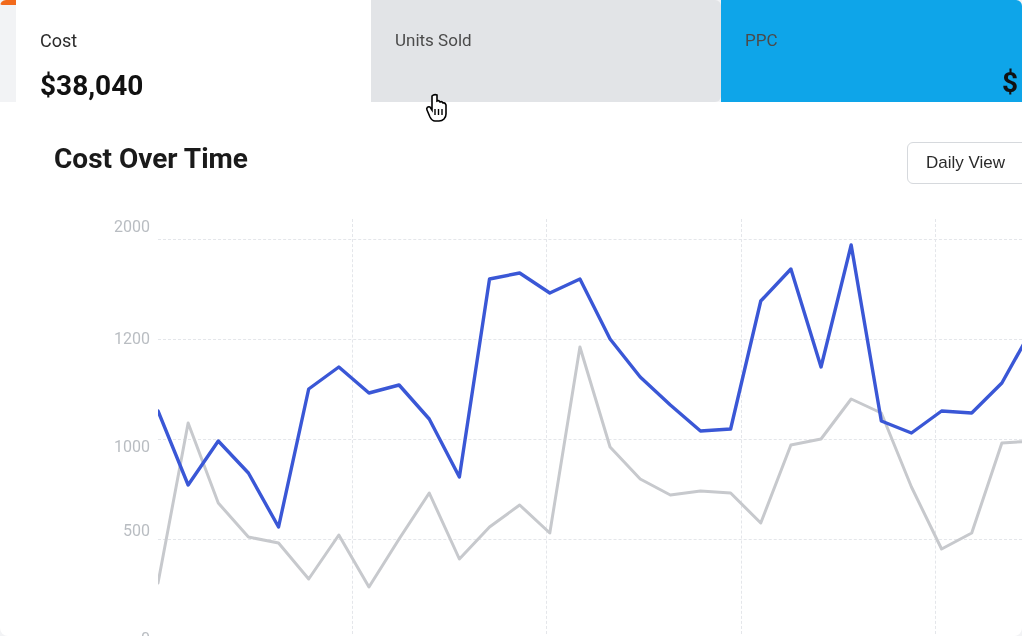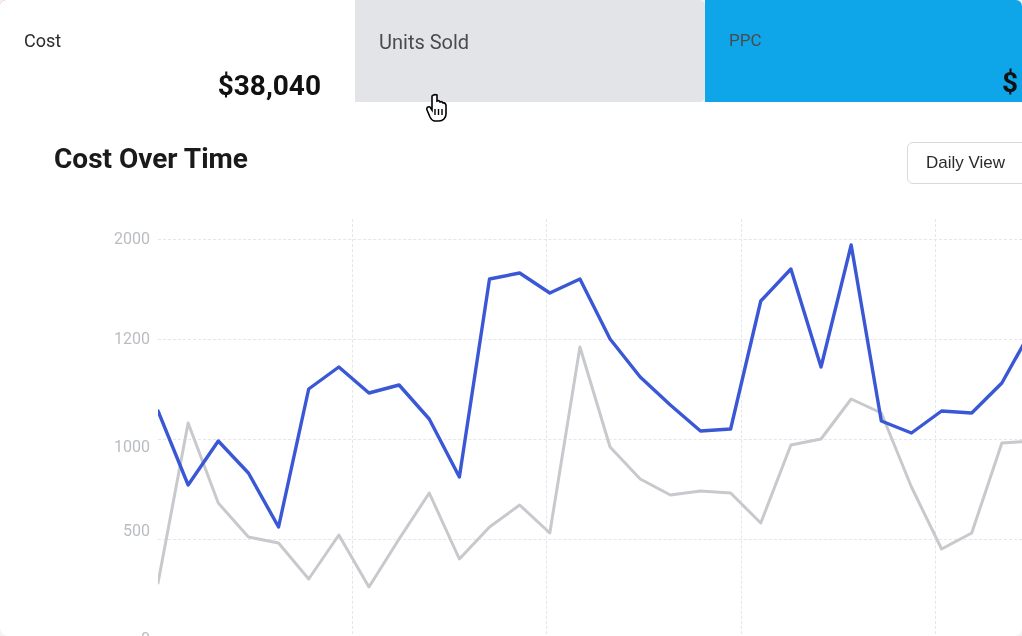--- a/index.html
+++ b/index.html
@@ -1,25 +1,25 @@
 <!DOCTYPE html>
 <html><head>
 <meta charset="utf-8">
 <style>
   * { box-sizing: border-box; margin: 0; padding: 0; }
   body { font-family: -apple-system, BlinkMacSystemFont, "Segoe UI", Roboto, Arial, sans-serif; background: #f2f3f5; width: 1022px; height: 636px; overflow: hidden; }
   .page { width: 1022px; height: 636px; position: relative; background: #f2f3f5; }
-  .tabs { display: flex; height: 102px; width: 100%; position: relative; border-radius: 6px 6px 0 0; overflow: hidden; }
+  .tabs { display: flex; height: 102px; width: 100%; position: relative; border-radius: 6px 6px 0 0; overflow: hidden; padding-left: 16px; }
   .tab { flex: 0 0 355px; padding: 30px 24px 18px 24px; position: relative; cursor: pointer; background: #eceef0; }
   .tab.active { background: #ffffff; }
   .tab-indicator { position: absolute; top: 0; left: 0; height: 5px; width: 355px; background: #f26a1b; border-radius: 2px; }
   .tab-label { font-size: 18px; color: #2b2b2b; font-weight: 400; }
-  .tab-value { font-size: 28px; font-weight: 700; color: #111; text-align: right; margin-top: 18px; padding-right: 10px; }
+  .tab-value { font-size: 28px; font-weight: 700; color: #111; margin-top: 18px; padding-right: 10px; }
   .tab-units { background: #e2e4e7; flex: 0 0 350px; padding: 30px 24px 18px 24px; border-radius: 0 6px 6px 0; cursor: pointer; }
-  .tab-units .tab-label { font-size: 20px; color: #4b4b4b; }
+  .tab-units .tab-label { font-size: 17px; color: #4b4b4b; }
   .tab-units .tab-value { text-align: left; font-size: 26px; font-weight: 700; margin-top: 14px; }
   .tab-ppc { flex: 1; padding: 30px 24px 18px 24px; background: #0ea5e9; }
   .tab-ppc .tab-label { font-size: 17px; color: #4b4b4b; }
   .tab-ppc .val-trunc { position: absolute; right: 4px; top: 66px; font-size: 28px; font-weight: 700; color:#111; }
   .cursor { position: absolute; left: 422px; top: 92px; z-index: 10; }
   .cursor svg { width: 32px; height: 32px; }
   .panel { background: #fff; margin-top: 0; padding: 40px 0 0 10px; height: 534px; position: relative; border-radius: 0 0 8px 8px; }
   .panel-header { display: flex; align-items: center; padding: 0 0 0 44px; }
   .chart-title { font-size: 28px; font-weight: 700; color: #1a1a1a; }
   .daily-btn { position: absolute; right: -2px; top: 40px; border: 1px solid #d6d9dd; background: #fff; padding: 10px 18px; font-size: 17px; border-radius: 6px 0 0 6px; cursor: pointer; color: #2b2b2b; }
@@ -64,21 +64,21 @@
 
     <div class="chart-wrap" id="chart-wrap">
         <div class="ylabel" style="top: 420px;">0</div>
         <div class="grid-line" style="top: 430px; border-top: 1px solid rgb(217, 220, 224);"></div>
         <div class="ylabel" style="top: 312px;">500</div>
         <div class="grid-line" style="top: 330px;"></div>
         <div class="ylabel" style="top: 228px;">1000</div>
         <div class="grid-line" style="top: 230px;"></div>
         <div class="ylabel" style="top: 120px;">1200</div>
         <div class="grid-line" style="top: 130px;"></div>
-        <div class="ylabel" style="top: 20px;">2000</div>
+        <div class="ylabel" style="top: 8px;">2000</div>
         <div class="grid-line" style="top: 30px;"></div>
         <div style="position: absolute; left: 342.222px; top: 10px; height: 420px; border-left: 1px dashed rgb(228, 230, 234);"></div>
         <div style="position: absolute; left: 536.444px; top: 10px; height: 420px; border-left: 1px dashed rgb(228, 230, 234);"></div>
         <div style="position: absolute; left: 730.667px; top: 10px; height: 420px; border-left: 1px dashed rgb(228, 230, 234);"></div>
         <div style="position: absolute; left: 924.889px; top: 10px; height: 420px; border-left: 1px dashed rgb(228, 230, 234);"></div>
         <svg class="chart-svg" width="874" height="440">
           <polyline points="0,374 30.137931034482758,214.00000000000003 60.275862068965516,294 90.41379310344827,328 120.55172413793103,334 150.6896551724138,370 180.82758620689654,326 210.96551724137933,378 241.10344827586206,330 271.2413793103448,284 301.3793103448276,350 331.51724137931035,318 361.6551724137931,296 391.7931034482759,324 421.93103448275866,138 452.0689655172414,238 482.2068965517241,270 512.3448275862069,286 542.4827586206897,282 572.6206896551724,284 602.7586206896552,314 632.8965517241379,236 663.0344827586207,230 693.1724137931035,190 723.3103448275862,204 753.448275862069,278 783.5862068965517,340 813.7241379310344,324 843.8620689655173,234 874,232" fill="none" stroke="#c7c9cd" stroke-width="3" stroke-linejoin="round" stroke-linecap="round"></polyline>
           <polyline points="0,202.00000000000003 30.137931034482758,276 60.275862068965516,232 90.41379310344827,264 120.55172413793103,318 150.6896551724138,180 180.82758620689654,158 210.96551724137933,184 241.10344827586206,176.00000000000003 271.2413793103448,210 301.3793103448276,268 331.51724137931035,70 361.6551724137931,64 391.7931034482759,84 421.93103448275866,70 452.0689655172414,130 482.2068965517241,168 512.3448275862069,196 542.4827586206897,222 572.6206896551724,220 602.7586206896552,92 632.8965517241379,60 663.0344827586207,158 693.1724137931035,36 723.3103448275862,211.99999999999997 753.448275862069,224 783.5862068965517,202.00000000000003 813.7241379310344,204 843.8620689655173,174 874,120" fill="none" stroke="#3a57d6" stroke-width="3.4" stroke-linejoin="round" stroke-linecap="round"></polyline>
         </svg>
       </div>

